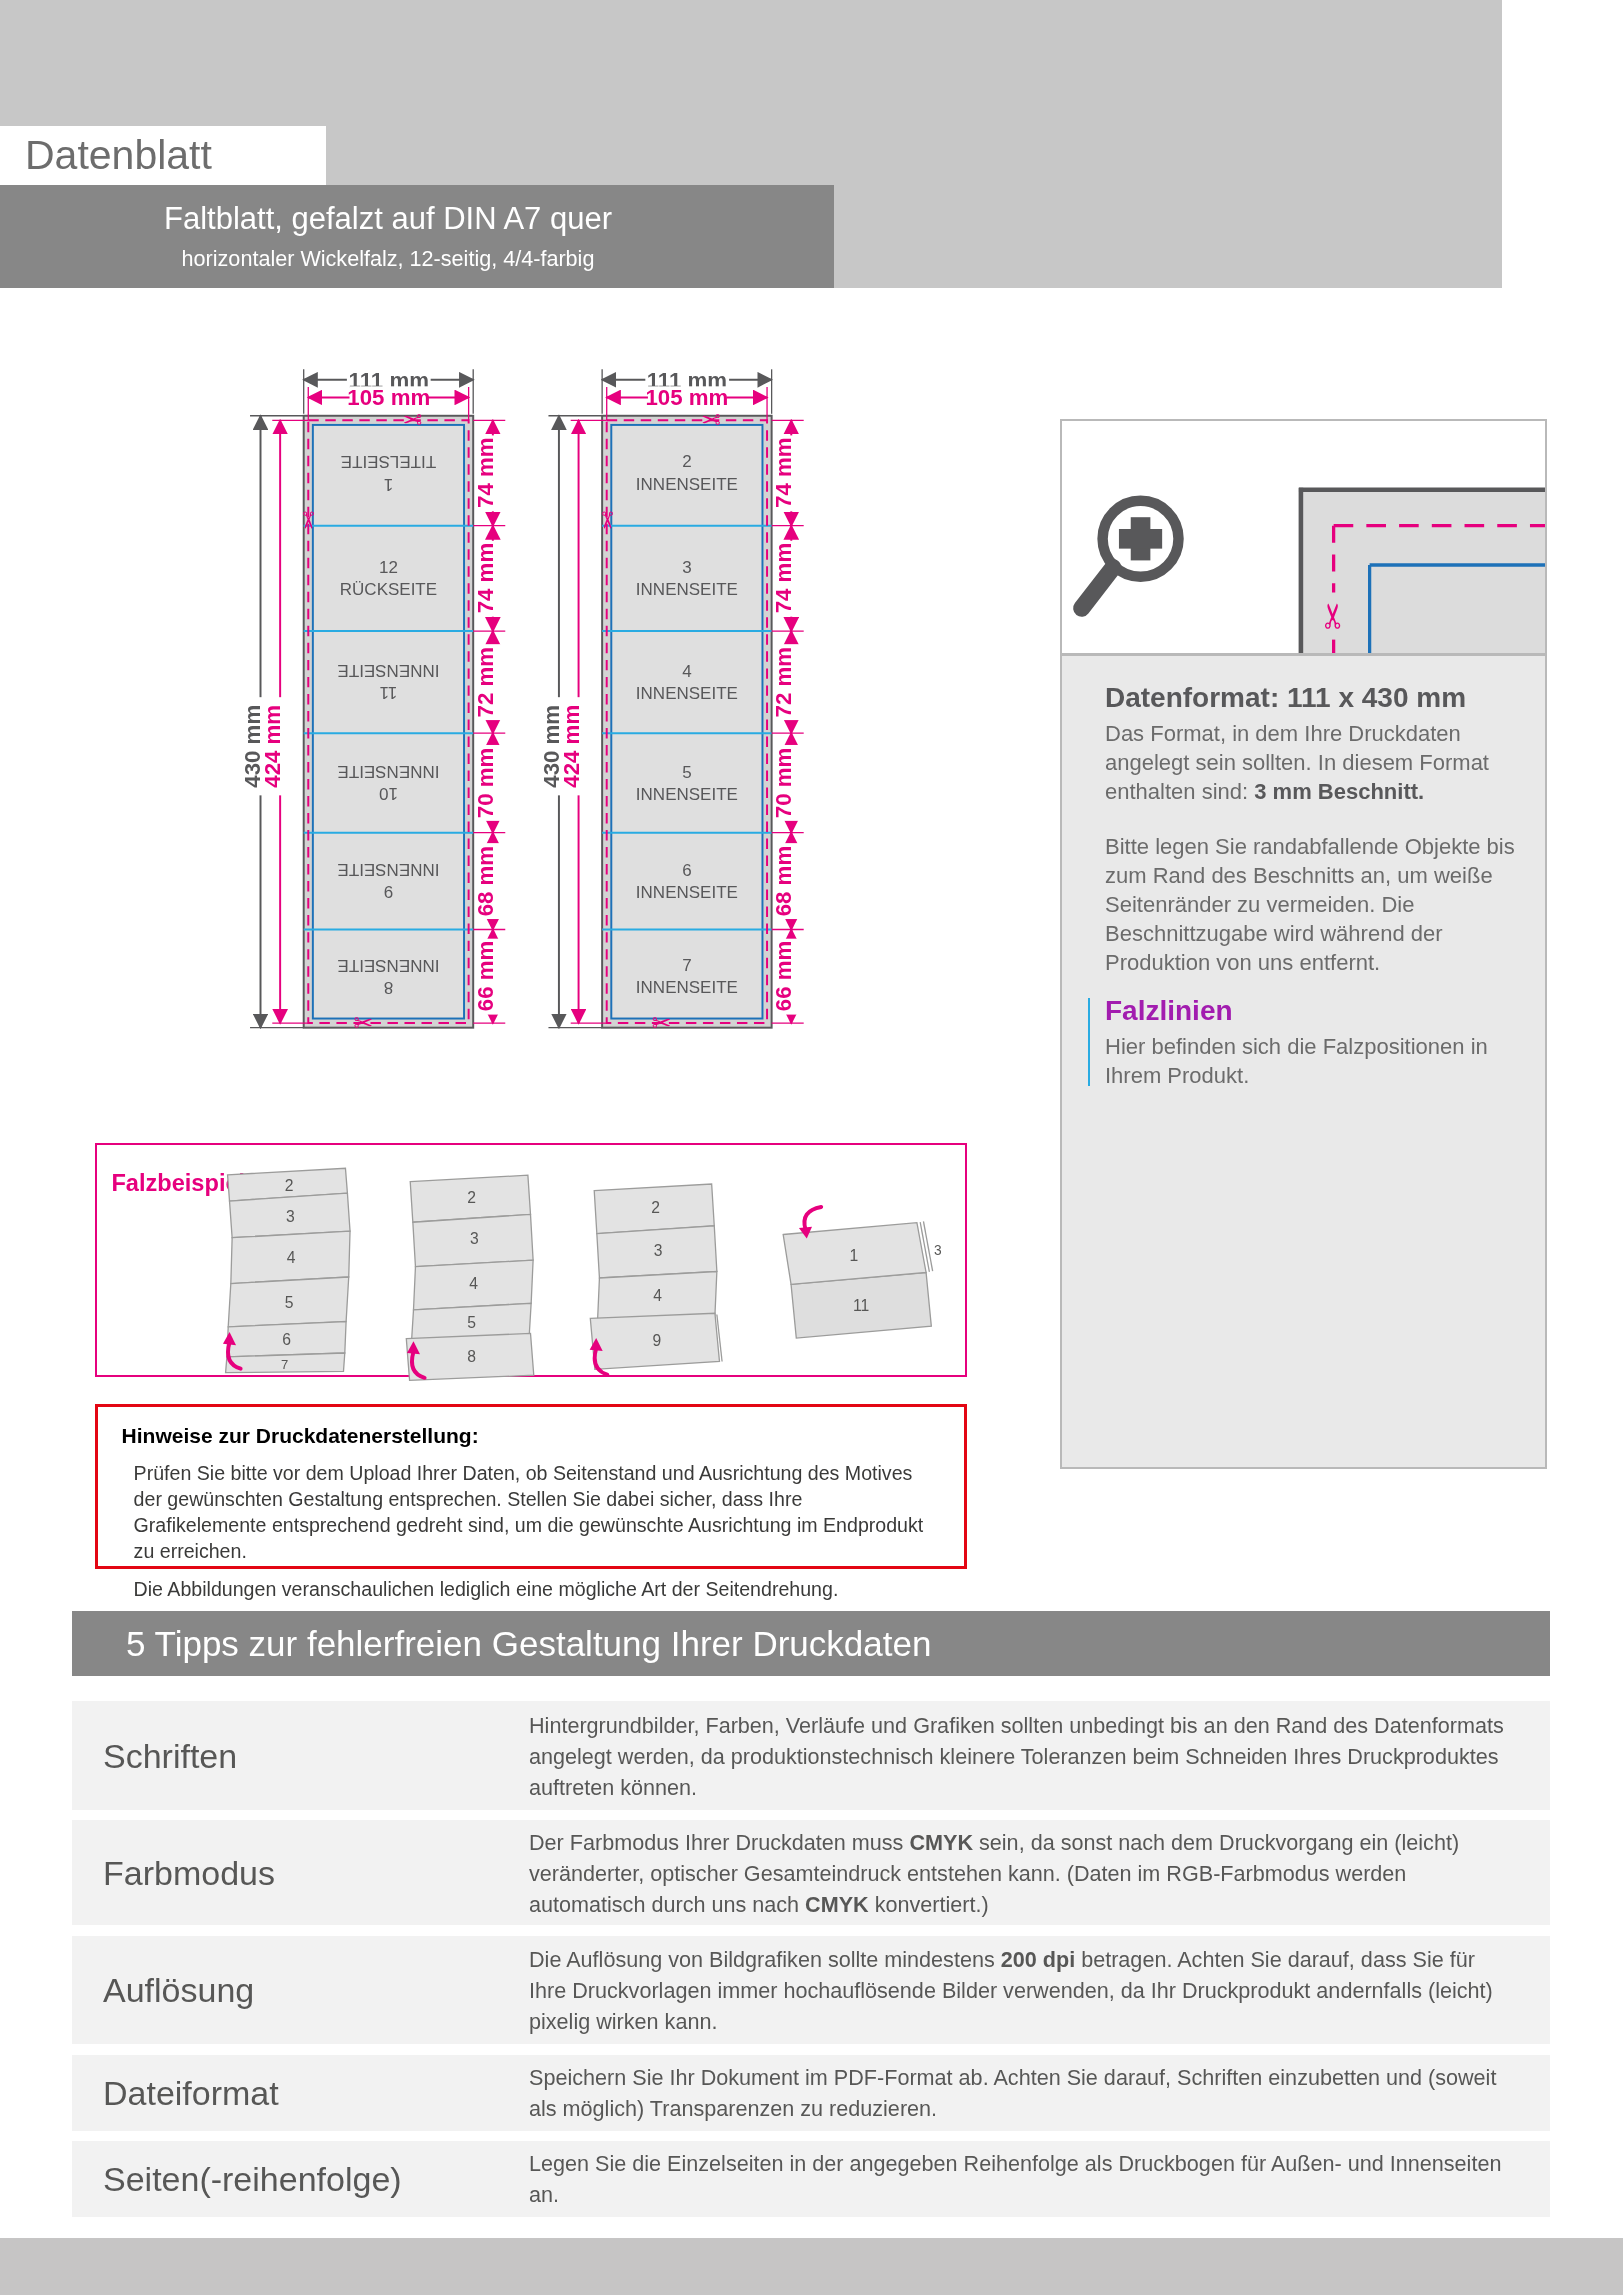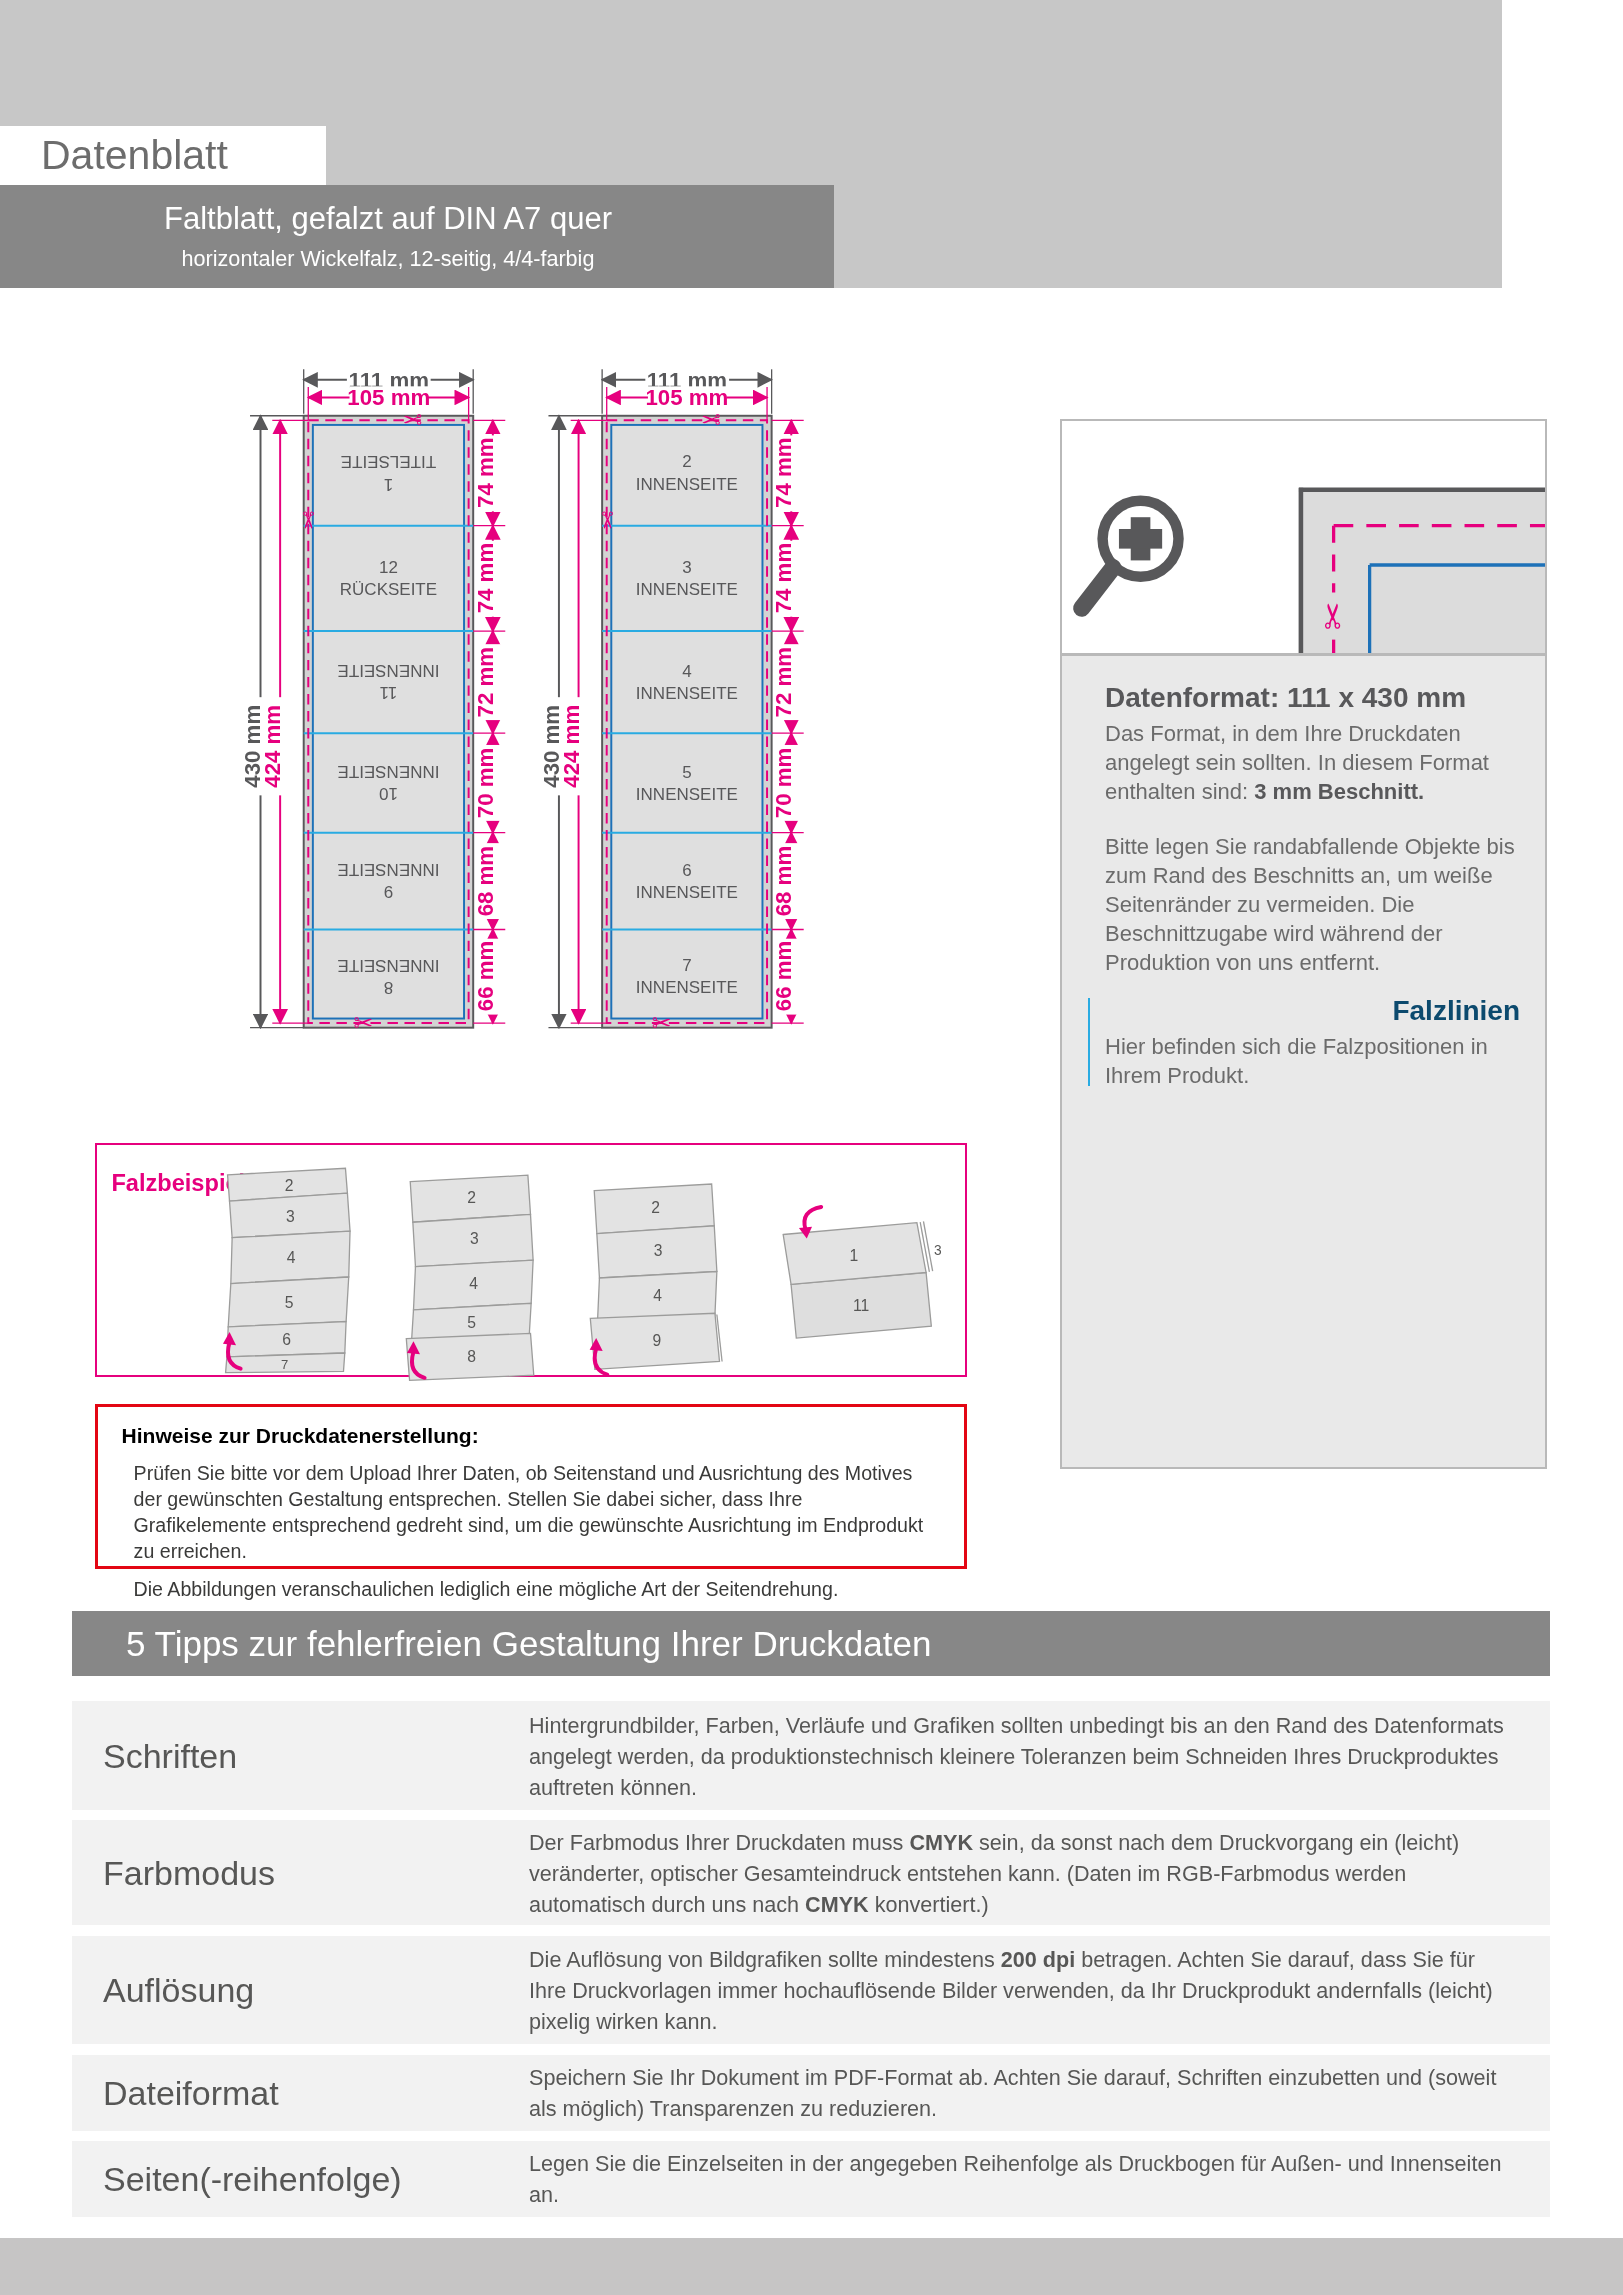--- a/index.html
+++ b/index.html
@@ -2,21 +2,21 @@
 <html style="font-size:10.5px"><head>
 <meta charset="utf-8">
 <style>
   html,body{margin:0;padding:0;background:#ffffff;}
   .sheet{position:relative;width:1623px;height:2295px;background:#fff;
          font-family:"Liberation Sans",sans-serif;overflow:hidden;}
 
   
   .hdr-bg{position:absolute;left:0;top:0;width:1502px;height:288px;background:#c7c7c7;}
   .docbox{position:absolute;left:0;top:126px;width:326px;height:59px;background:#ffffff;
-          display:flex;align-items:center;box-sizing:border-box;padding-left:41px;
+          display:flex;align-items:center;box-sizing:border-box;padding-left:25px;
           font-size:41px;color:#6d6d6d;}
   .hdr-bar{position:absolute;left:0;top:185px;width:834px;height:103px;background:#878787;
            display:flex;flex-direction:column;justify-content:center;align-items:center;
            box-sizing:border-box;padding-right:58px;color:#fff;}
   .hdr-bar .t1{font-size:31px;line-height:34px;}
   .hdr-bar .t2{font-size:21.6px;line-height:23.6px;margin-top:10.5px;}
 
   
   .diag{position:absolute;left:216px;top:360px;}
 
@@ -27,21 +27,21 @@
   
   .infobox{position:absolute;left:1060px;top:654px;width:487px;height:815px;background:#e9e9e9;
            border:2px solid #b9b9b9;box-sizing:border-box;padding-top:15.7px;}
   .isec{margin:0 25px 0 43px;position:relative;color:#6b6b6b;font-size:22px;line-height:29px;}
   .isec h3{margin:0 0 5.2px 0;font-size:28px;line-height:33px;font-weight:bold;}
   .isec p{margin:0;}
   .isec .gap{height:26px;}
   .h-dark{color:#58585a;}
   .h-pink{color:#e6007e;}
   .h-blue{color:#1d71b8;}
-  .h-cyan{color:#0c4a6e;text-align:right;}
+  .h-cyan{color:#a21caf;}
   .sub-pink{font-size:23.6px;font-weight:bold;color:#e6007e;margin:0 0 6.5px 0;}
   .sub-blue{font-size:22px;color:#1d71b8;margin:0 0 3.9px 0;}
   .s-endformat{margin-top:39px;}
   .s-sicherheit{margin-top:48px;}
   .s-falz{margin-top:17px;}
   .rule-dashed::before{content:"";position:absolute;left:-17px;top:3.9px;bottom:3.9px;
                        border-left:2.6px dashed #e6007e;}
   .rule-blue::before{content:"";position:absolute;left:-17px;top:3.9px;bottom:3.9px;
                      border-left:2.6px solid #1d71b8;}
   .rule-cyan::before{content:"";position:absolute;left:-17px;top:3.9px;bottom:3.9px;

